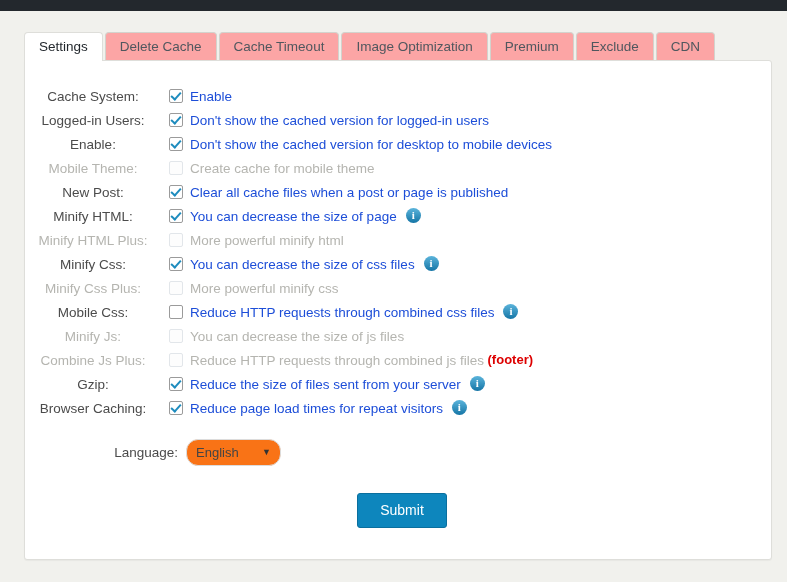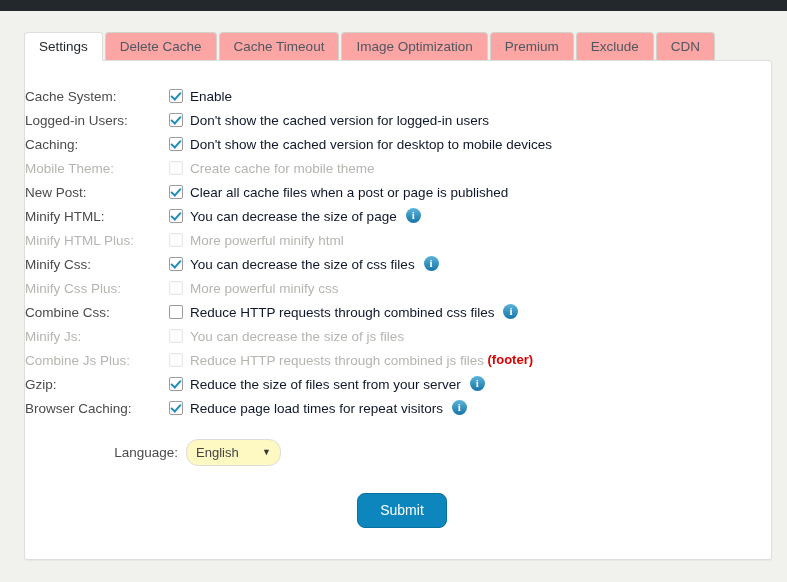--- a/index.html
+++ b/index.html
@@ -81,21 +81,21 @@
   }
   .row {
     position: relative;
     height: 24px;
     line-height: 24px;
     white-space: nowrap;
   }
   .row .lbl {
     display: inline-block;
     width: 144px;
-    text-align: left;
+    text-align: center;
     padding-right: 8px;
     font-size: 13.5px;
     color: #4b4b4b;
     vertical-align: middle;
     box-sizing: border-box;
   }
   .row.disabled .lbl {
     color: #b5b5b0;
   }
   .cbx {
@@ -122,21 +122,21 @@
     left: 3px;
     top: 0px;
     width: 4px;
     height: 8px;
     border: solid #1e8cbe;
     border-width: 0 2px 2px 0;
     transform: rotate(42deg);
   }
   .row .desc {
     font-size: 13.5px;
-    color: #0f172a;
+    color: #1d4ed8;
     vertical-align: middle;
   }
   .row.disabled .desc {
     color: #b5b5b0;
   }
   .tag {
     color: #dd0000;
     font-weight: bold;
   }
   .info {
@@ -183,21 +183,21 @@
     margin-left: 17px;
   }
   .select-box {
     display: inline-block;
     position: relative;
     width: 95px;
     height: 27px;
     line-height: 25px;
     border: 1px solid #dcdcdc;
     border-radius: 12px;
-    background: #fef9c3;
+    background: #f97316;
     vertical-align: middle;
     font-size: 13px;
     color: #444;
     box-sizing: border-box;
     padding-left: 9px;
     cursor: pointer;
   }
   .select-box .chev {
     position: absolute;
     right: 9px;
@@ -210,21 +210,21 @@
     top: 432px;
     left: 0;
     width: 746px;
     text-align: center;
   }
   #submit-btn {
     display: inline-block;
     margin-left: 8px;
     background: #0d86bd;
     border: 1px solid #0a6f9e;
-    border-radius: 8px;
+    border-radius: 3px;
     color: #ffffff;
     font-size: 14px;
     font-family: "Liberation Sans", sans-serif;
     padding: 9px 22px 10px 22px;
     cursor: pointer;
     line-height: 1;
   }
 </style>
 </head>
 <body>
@@ -240,28 +240,28 @@
       <div class="tab">Image Optimization</div>
       <div class="tab">Premium</div>
       <div class="tab">Exclude</div>
       <div class="tab">CDN</div>
     </div>
 
   <div id="panel">
     <div id="form-area">
         <div class="row"><span class="lbl">Cache System:</span><span class="cbx checked"></span><span class="desc">Enable</span></div>
         <div class="row"><span class="lbl">Logged-in Users:</span><span class="cbx checked"></span><span class="desc">Don't show the cached version for logged-in users</span></div>
-        <div class="row"><span class="lbl">Caching:</span><span class="cbx checked"></span><span class="desc">Don't show the cached version for desktop to mobile devices</span></div>
+        <div class="row"><span class="lbl">Enable:</span><span class="cbx checked"></span><span class="desc">Don't show the cached version for desktop to mobile devices</span></div>
         <div class="row disabled"><span class="lbl">Mobile Theme:</span><span class="cbx"></span><span class="desc">Create cache for mobile theme</span></div>
         <div class="row"><span class="lbl">New Post:</span><span class="cbx checked"></span><span class="desc">Clear all cache files when a post or page is published</span></div>
         <div class="row"><span class="lbl">Minify HTML:</span><span class="cbx checked"></span><span class="desc">You can decrease the size of page</span><span class="info"></span></div>
         <div class="row disabled"><span class="lbl">Minify HTML Plus:</span><span class="cbx"></span><span class="desc">More powerful minify html</span></div>
         <div class="row"><span class="lbl">Minify Css:</span><span class="cbx checked"></span><span class="desc">You can decrease the size of css files</span><span class="info"></span></div>
         <div class="row disabled"><span class="lbl">Minify Css Plus:</span><span class="cbx"></span><span class="desc">More powerful minify css</span></div>
-        <div class="row"><span class="lbl">Combine Css:</span><span class="cbx"></span><span class="desc">Reduce HTTP requests through combined css files</span><span class="info"></span></div>
+        <div class="row"><span class="lbl">Mobile Css:</span><span class="cbx"></span><span class="desc">Reduce HTTP requests through combined css files</span><span class="info"></span></div>
         <div class="row disabled"><span class="lbl">Minify Js:</span><span class="cbx"></span><span class="desc">You can decrease the size of js files</span></div>
         <div class="row disabled"><span class="lbl">Combine Js Plus:</span><span class="cbx"></span><span class="desc">Reduce HTTP requests through combined js files</span> <span class="tag">(footer)</span></div>
         <div class="row"><span class="lbl">Gzip:</span><span class="cbx checked"></span><span class="desc">Reduce the size of files sent from your server</span><span class="info"></span></div>
         <div class="row"><span class="lbl">Browser Caching:</span><span class="cbx checked"></span><span class="desc">Reduce page load times for repeat visitors</span><span class="info"></span></div>
         <div id="lang-row"><span class="lbl">Language:</span><span class="select-box"><span>English</span><span class="chev">▼</span></span></div>
       </div>
 
     <div id="lang-row-holder"></div>
 
     <div id="submit-wrap">

